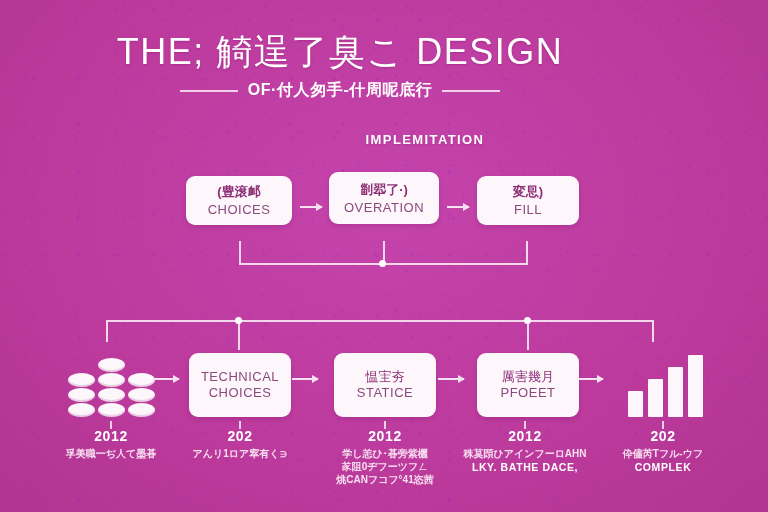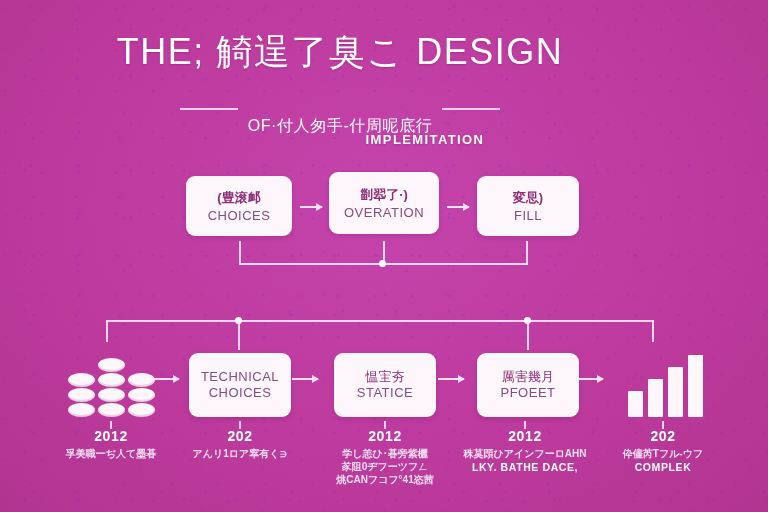--- a/index.html
+++ b/index.html
@@ -54,25 +54,24 @@
     margin-top: 6px;
   }
   .sub-rule {
     width: 58px;
     height: 2px;
     background: #f6dcef;
     opacity: 0.92;
   }
   .subtitle-text {
     font-size: 16px;
-    font-weight: 400;
+    font-weight: 700;
     letter-spacing: 0.6px;
     color: #ffffff;
     white-space: nowrap;
-    margin-top: 36px;
   }
 
   
   .section-head {
     position: absolute;
     width: 768px;
     left: 0;
     text-align: center;
     font-size: 13px;
     font-weight: 700;
@@ -107,23 +106,23 @@
   }
   .card .latin {
     font-size: 13px;
     font-weight: 400;
     letter-spacing: 0.5px;
     line-height: 15px;
     color: #8b4a7e;
   }
 
   
-  .row-top .card { top: 176px; height: 60px; }
+  .row-top .card { top: 176px; height: 49px; }
   #card-choices   { left: 186px; width: 106px; }
-  #card-overation { left: 329px; width: 110px; height: 62px; top: 172px; }
+  #card-overation { left: 329px; width: 110px; height: 52px; top: 172px; }
   #card-fill      { left: 477px; width: 102px; }
 
   
   .arrow {
     position: absolute;
     height: 2px;
     background: #f7e2f1;
   }
   .arrow::after {
     content: "";

